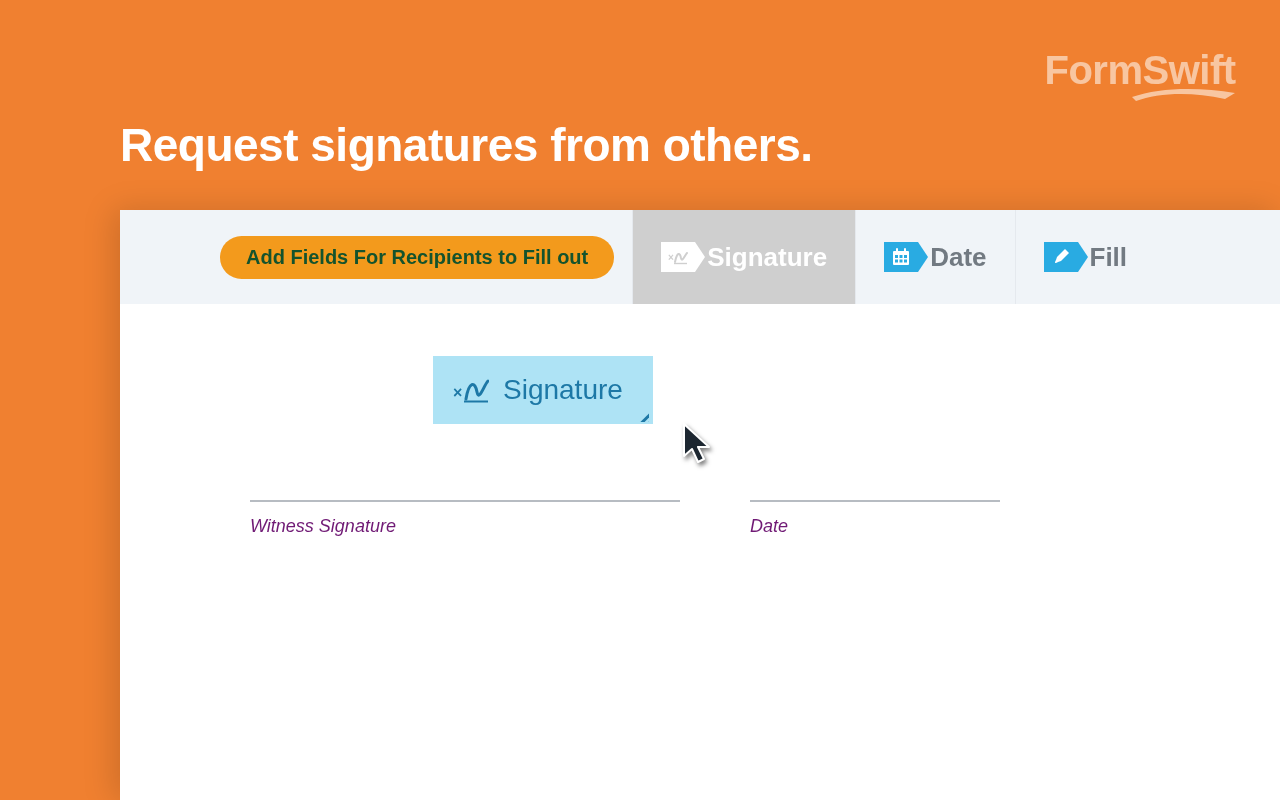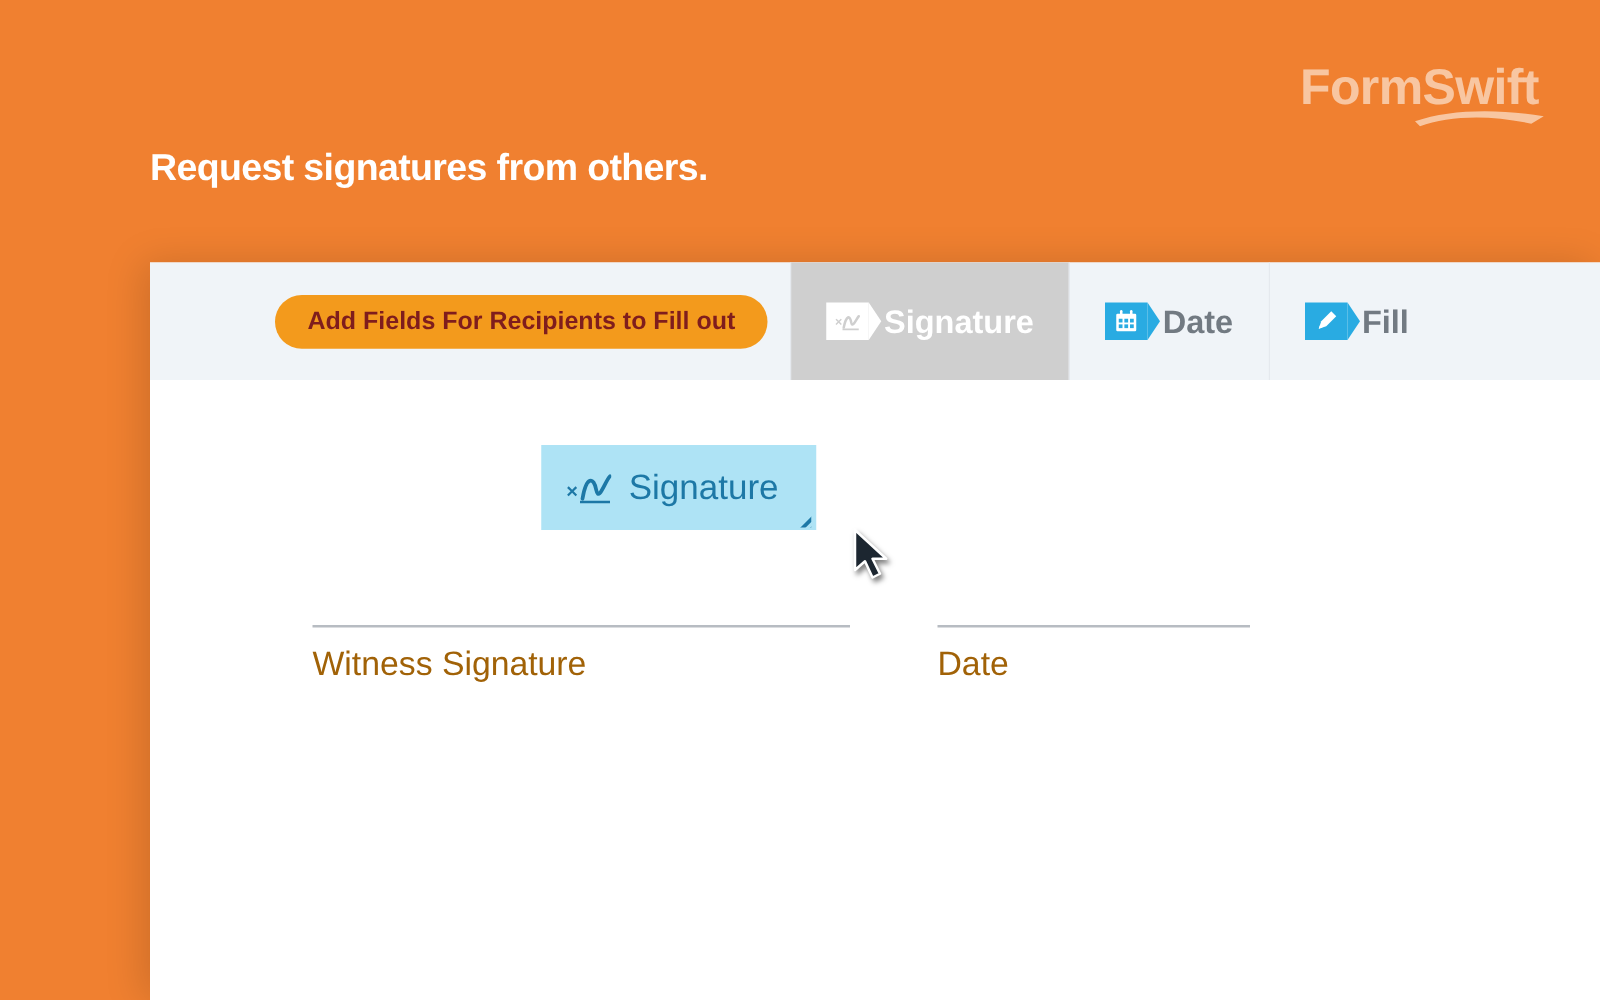--- a/index.html
+++ b/index.html
@@ -13,33 +13,34 @@
   }
 
   .logo {
     position: absolute;
     top: 48px;
     right: 40px;
     color: rgba(255,255,255,0.55);
     font-size: 40px;
     font-weight: 700;
     letter-spacing: -0.5px;
+    text-align: center;
   }
   .logo .swoosh {
     display: block;
     margin-top: -8px;
     margin-left: 90px;
   }
 
   .headline {
     position: absolute;
     top: 118px;
     left: 120px;
     color: #ffffff;
-    font-size: 30px;
+    font-size: 46px;
     font-weight: 700;
     letter-spacing: -0.5px;
   }
 
   .app-window {
     position: absolute;
     top: 210px;
     left: 120px;
     right: 0;
     bottom: 0;
@@ -51,21 +52,21 @@
     height: 94px;
     background: #f0f4f8;
     display: flex;
     align-items: center;
     padding-left: 100px;
     gap: 0;
   }
 
   .pill-label {
     background: #f39a1c;
-    color: #7f1d1d;
+    color: #14532d;
     font-weight: 700;
     font-size: 20px;
     padding: 10px 26px;
     border-radius: 999px;
     margin-right: 18px;
     white-space: nowrap;
   }
 
   .tool-btn {
     height: 94px;
@@ -161,22 +162,23 @@
   }
   .field {
     flex: 0 0 auto;
   }
   .field .line {
     height: 2px;
     background: #b7bcc2;
     margin-bottom: 14px;
   }
   .field .label {
-    color: #a16207;
-    font-size: 27px;
+    color: #701a75;
+    font-size: 18px;
+    font-style: italic;
   }
   .w-long .line { width: 430px; }
   .w-short .line { width: 250px; }
 
   .field-row.second { margin-top: 120px; }
 
   .sig-squiggle { display:inline-block; }
 </style>
 </head>
 <body>

